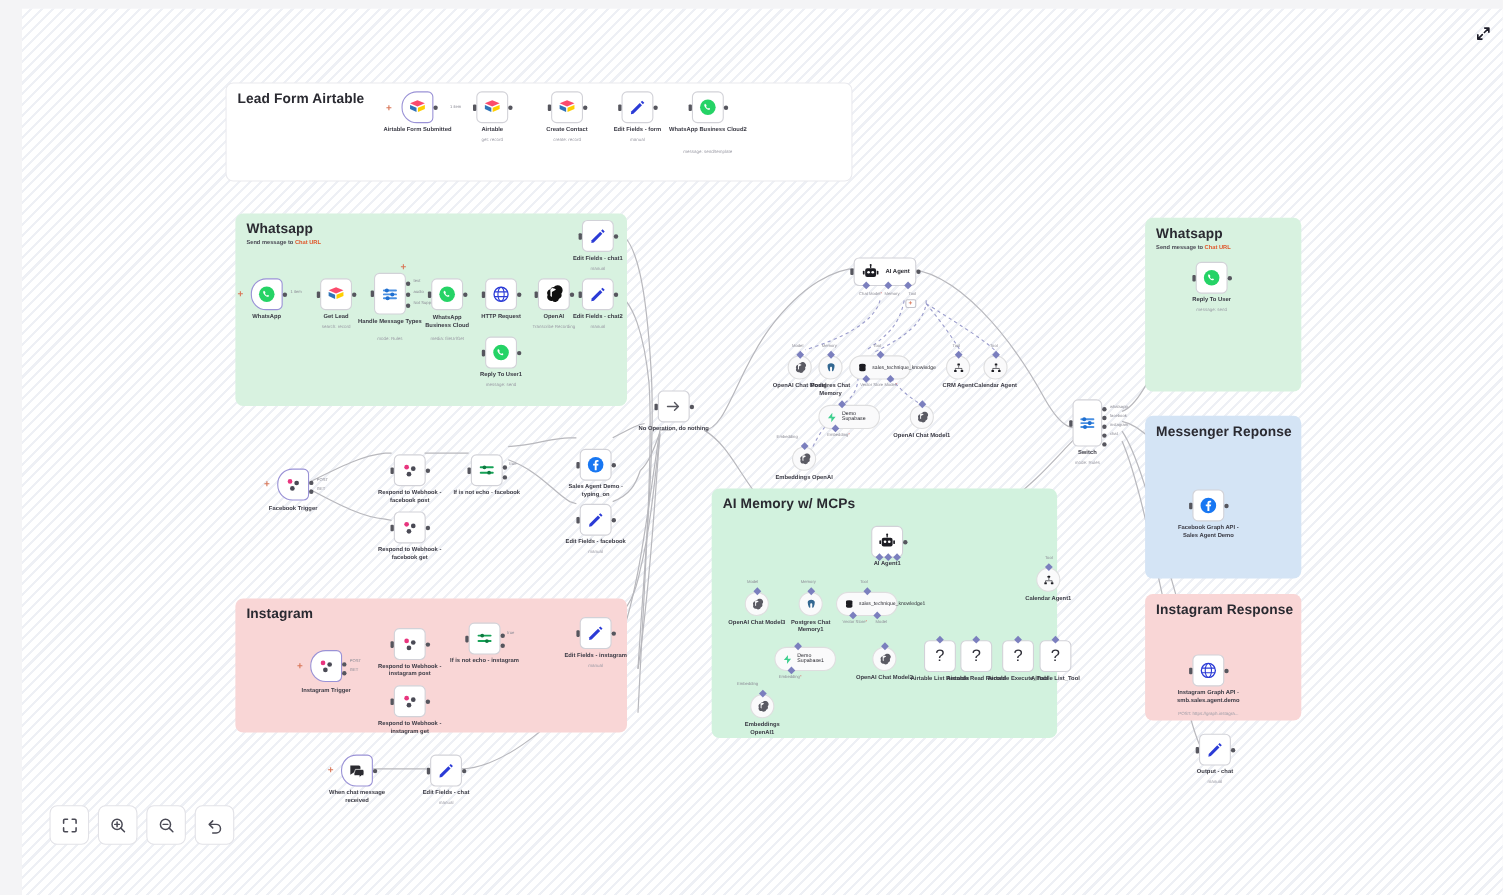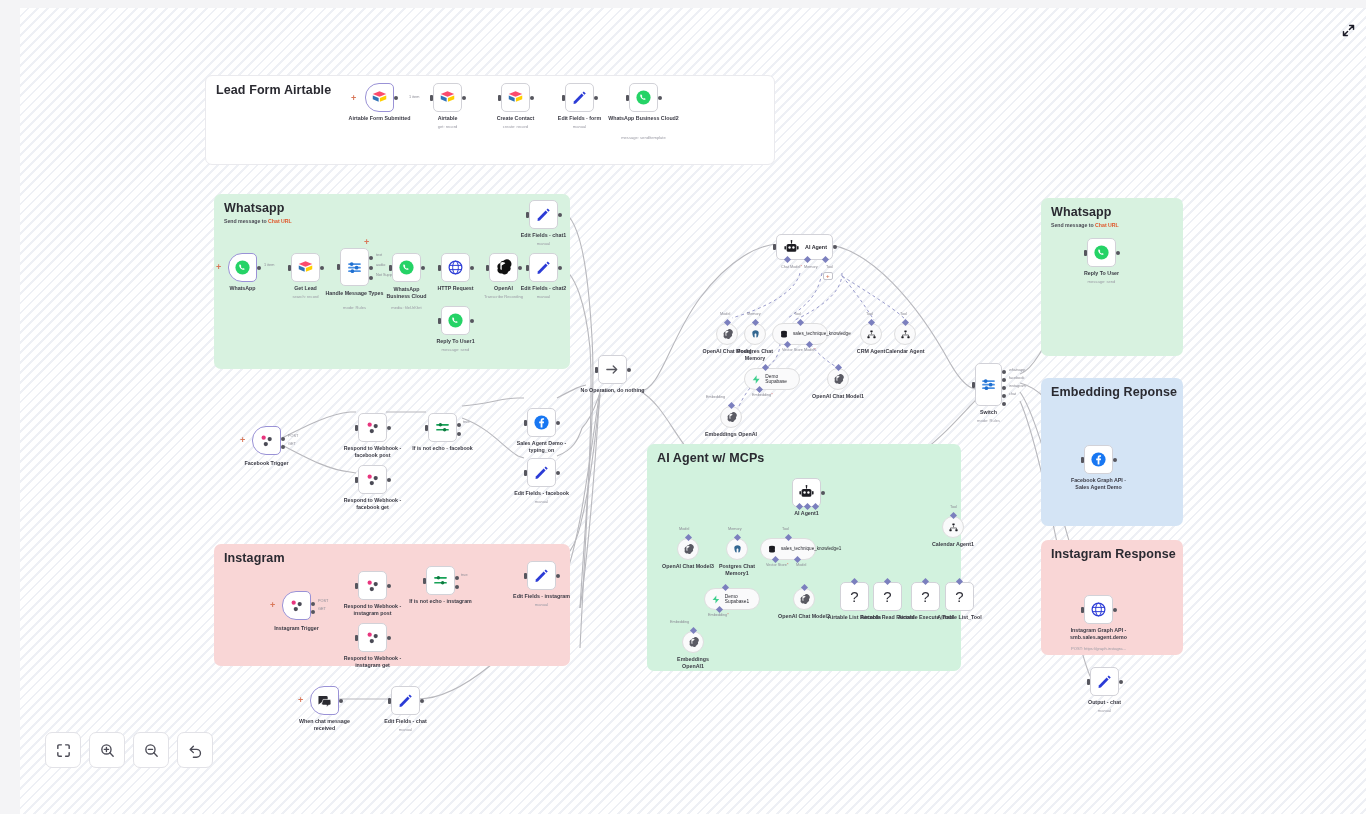--- a/index.html
+++ b/index.html
@@ -190,32 +190,32 @@
     </div>
   </div>
 
 
   <div class="group" style="left:194px; top:536px; width:356px; height:122px; background:#f9d6d6;">
     <div class="g-title">Instagram</div>
   </div>
 
 
   <div class="group" style="left:627px; top:436px; width:314px; height:227px; background:#d2f2de;">
-    <div class="g-title">AI Agent w/ MCPs</div>
+    <div class="g-title">AI Memory w/ MCPs</div>
   </div>
 
   <div class="group" style="left:1021px; top:190px; width:142px; height:158px; background:#d8f2e0;">
     <div class="g-title">Whatsapp</div>
     <div class="g-sub">
       <span>Send message to </span><em>Chat URL</em>
     </div>
   </div>
 
   <div class="group" style="left:1021px; top:370px; width:142px; height:148px; background:#d4e4f5;">
-    <div class="g-title">Embedding Reponse</div>
+    <div class="g-title">Messenger Reponse</div>
   </div>
 
   <div class="group" style="left:1021px; top:532px; width:142px; height:115px; background:#f9d6d6;">
     <div class="g-title">Instagram Response</div>
   </div>
 
   <div class="node" style="left:345px; top:75px;">
     <span class="plusdot" style="left:-14px; top:11px;">+</span>
     <div class="nbox trigger">
       <svg class="ico" viewBox="0 0 24 24">

